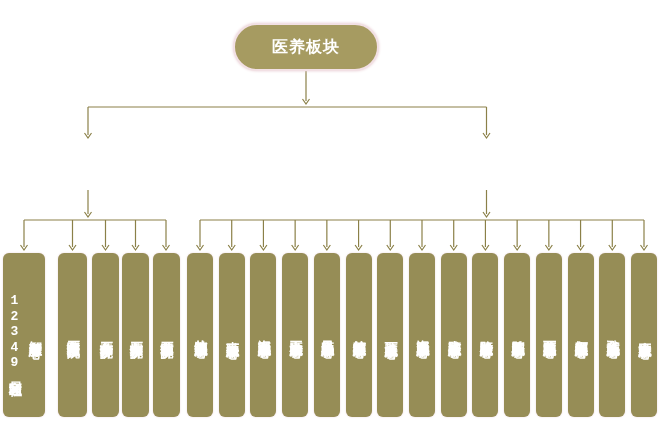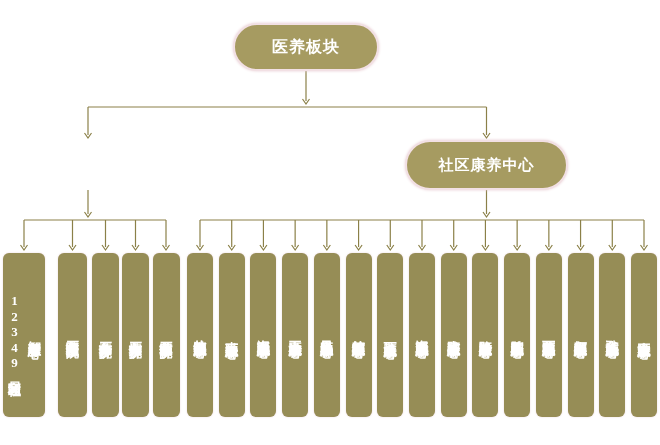--- a/index.html
+++ b/index.html
@@ -1,18 +1,18 @@
 <!DOCTYPE html>
 <html><head>
 <meta charset="utf-8">
 <style>
   html,body{margin:0;padding:0;background:#fff;}
   .canvas{
     position:relative;width:660px;height:426px;background:#ffffff;overflow:hidden;
-    font-family:Liberation Serif, serif;
+    font-family:Liberation Mono, monospace;
     border-radius:13px;
   }
   .connector-svg{position:absolute;left:0;top:0;z-index:1;}
   .pill{
     position:absolute;display:flex;align-items:center;justify-content:center;
     border-radius:25px;color:#ffffff;font-weight:bold;z-index:2;
     background:#A69B61;border:2px solid #F2E0E4;
     box-shadow:0 0 3px #E8CDD3;box-sizing:border-box;letter-spacing:1px;
   }
   #root-node{left:233px;top:23px;width:146px;height:48px;font-size:16px;}
@@ -89,23 +89,20 @@
       <path d="M608.7857142857142 245 L612.2857142857142 250 L615.7857142857142 245" stroke="#8B8048" stroke-width="1.2" fill="none"></path>
       <path d="M644 220 L644 247" stroke="#8B8048" stroke-width="1.2" fill="none"></path>
       <path d="M640.5 245 L644 250 L647.5 245" stroke="#8B8048" stroke-width="1.2" fill="none"></path>
     </svg>
 
   <div class="pill" id="root-node">
     <span>医养板块</span>
   </div>
 
 
-  <div class="pill" id="branch-node-1">
-    <span>社区康养中心</span>
-  </div>
 <div class="leaf" style="left: 3px; top: 253px; width: 42px; height: 164px;">
       <span class="vtext two-col">12349居家和社区
 智慧养老服务中心</span>
     </div>
     <div class="leaf" style="left: 58px; top: 253px; width: 29px; height: 164px;">
       <span class="vtext">黄石市颐阳康复护理院</span>
     </div>
     <div class="leaf" style="left: 92px; top: 253px; width: 27px; height: 164px;">
       <span class="vtext">黄石市芳华养护院</span>
     </div>

